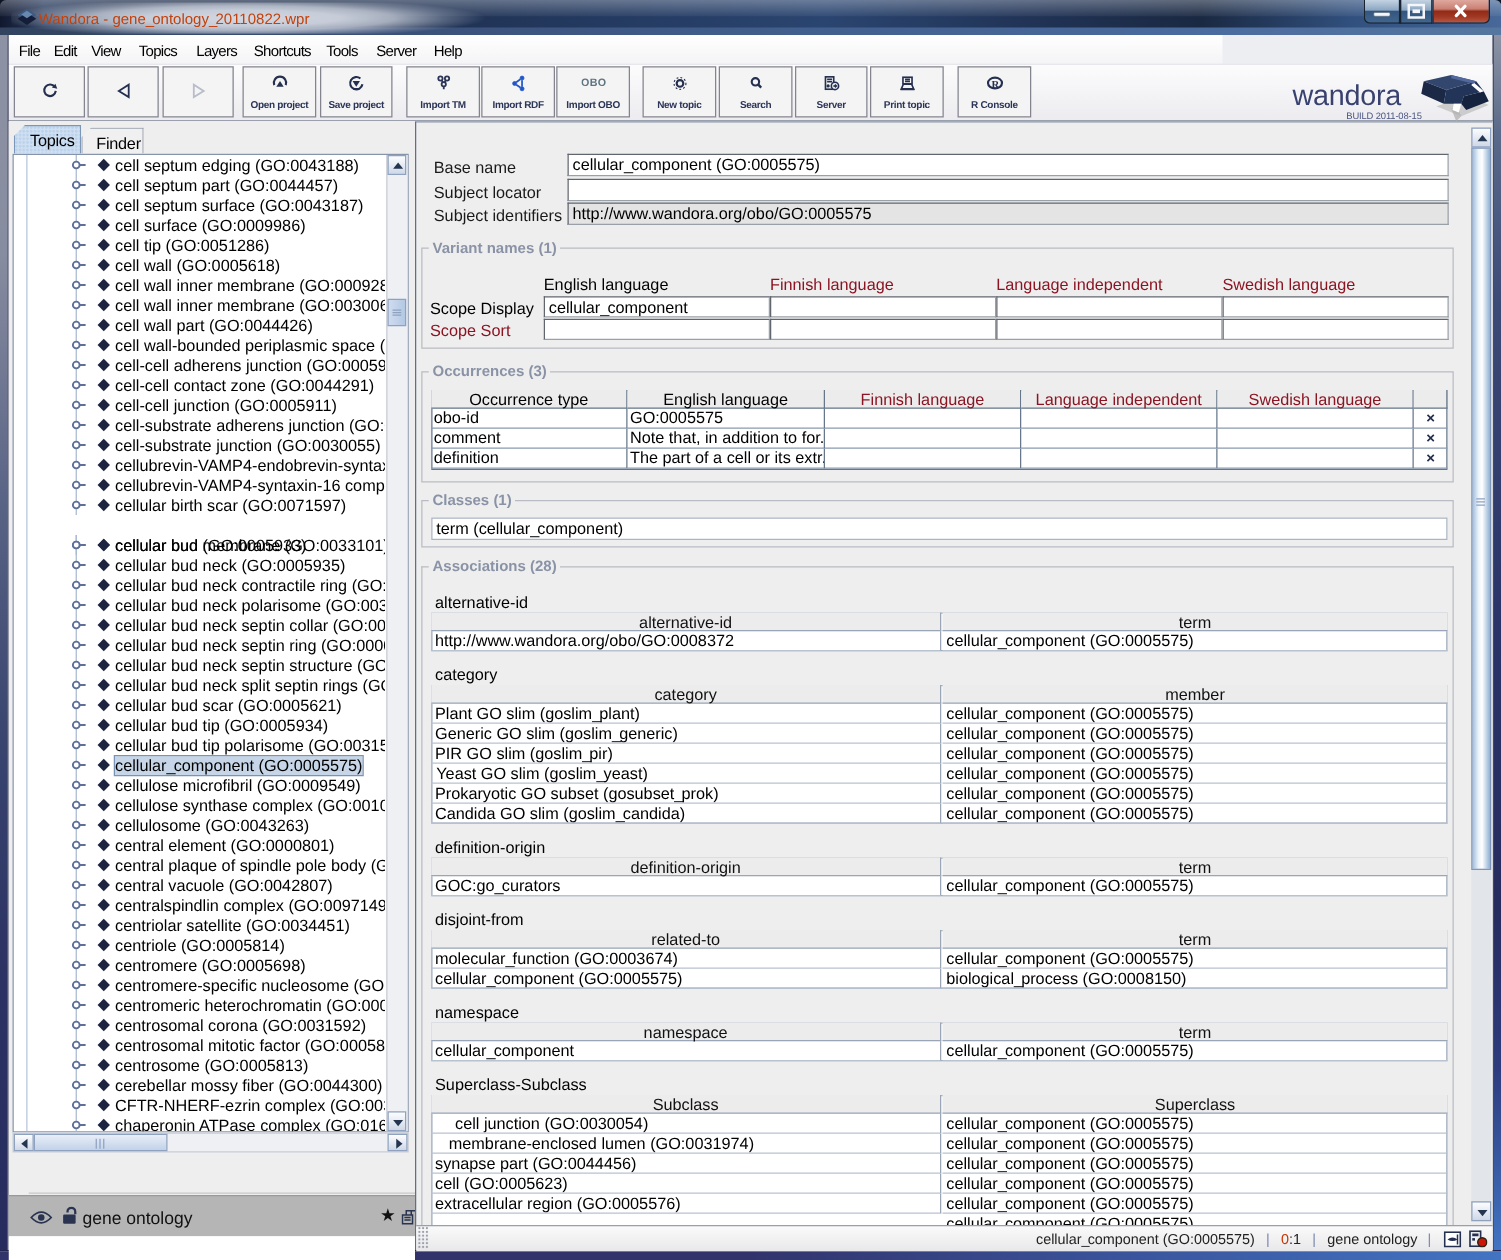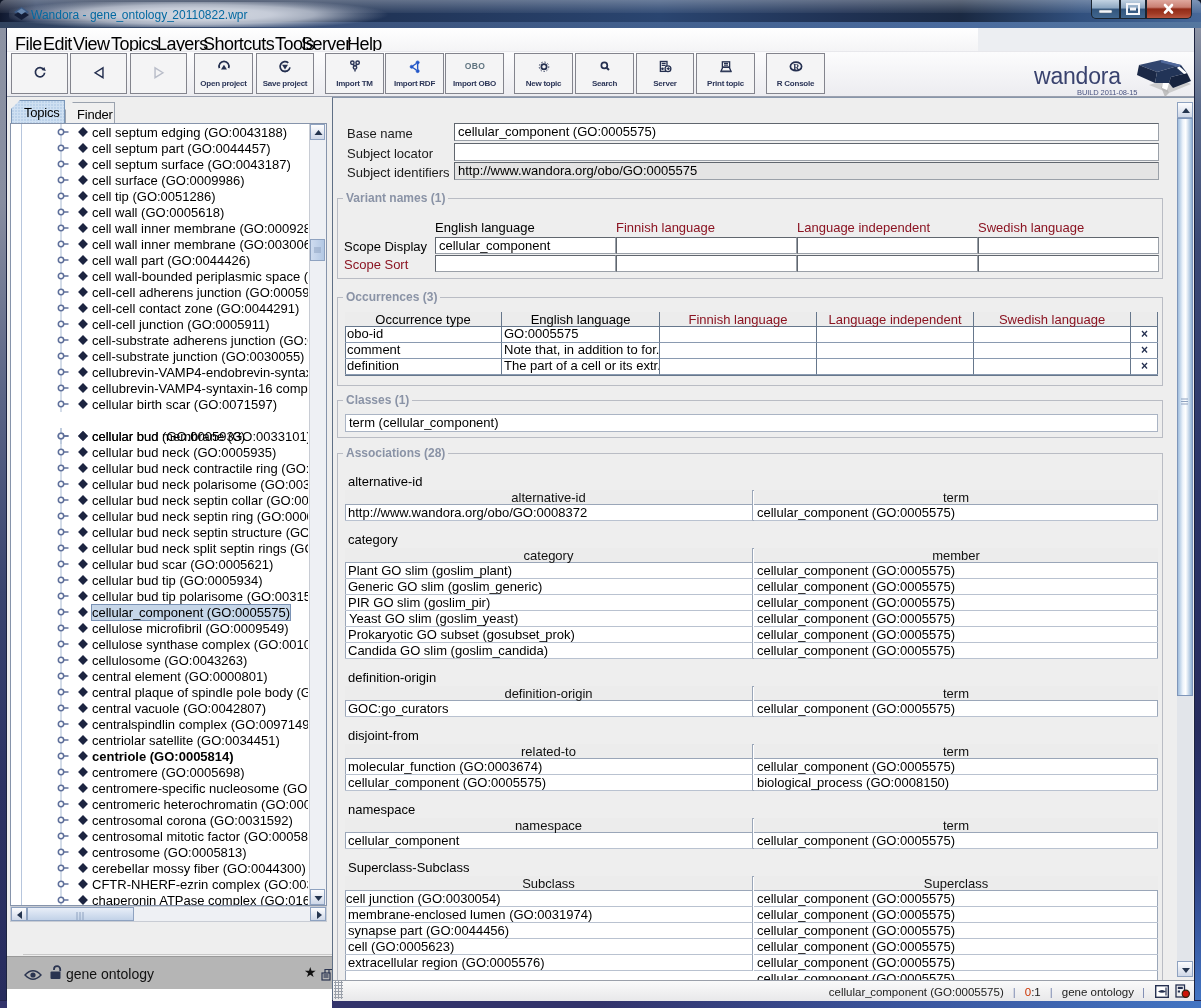--- a/index.html
+++ b/index.html
@@ -7,31 +7,31 @@
 body { font-family:"Liberation Sans", sans-serif; position:relative; background:#eceef2; }
 .abs { position:absolute; }
 #titlebar { left:0; top:0; width:1201px; height:28px; border-radius:5px 5px 0 0; overflow:hidden;
   background:linear-gradient(90deg,#10182e 0%,#2a3c5e 3%,#20304e 8%,#1c2c4a 20%,#243a60 40%,#2a4570 55%,#203254 70%,#1a2942 80%,#31507e 90%,#3f6090 97%,#476898 100%); }
 #titlebar:after { content:""; position:absolute; left:0; top:0; width:100%; height:13px;
   background:linear-gradient(180deg,rgba(255,255,255,0.30),rgba(255,255,255,0.05)); }
 #titlebar:before { content:""; position:absolute; left:0; bottom:0; width:100%; height:6px;
   background:linear-gradient(90deg,#31435f 0%,#3a5078 25%,#42608e 55%,#4a6b9e 80%,#55779f 100%); }
 #titleglow { left:9px; top:2px; width:420px; height:25px; z-index:2; border-radius:12px;
   background:radial-gradient(ellipse 195px 16px at 44% 50%, #d3d7e0 0%, #c6ccd8 40%, rgba(198,204,216,0.8) 62%, rgba(198,204,216,0.3) 84%, rgba(198,204,216,0) 100%); }
-#titletext { left:31px; top:8px; font-size:12px; letter-spacing:0px; color:#0369a1; z-index:5; }
+#titletext { left:31px; top:8px; font-size:12px; letter-spacing:0px; color:#c2410c; z-index:5; }
 #titleicon { left:14px; top:6px; z-index:5; }
 #winbtns { left:1091px; top:0; height:19px; z-index:6; }
 .wbtn { position:absolute; top:0; height:19px; border:1px solid #1a2430; border-top:none; }
 #btnmin { left:0; width:29px; border-radius:0 0 0 5px; background:linear-gradient(180deg,#c3d3e3 0%,#8ba6c1 45%,#33567e 50%,#41668e 100%); }
 #btnmax { left:29px; width:26px; background:linear-gradient(180deg,#c3d3e3 0%,#8ba6c1 45%,#33567e 50%,#41668e 100%); }
 #btnclose { left:55px; width:46px; border-radius:0 0 5px 0; background:linear-gradient(180deg,#dfa89e 0%,#c97f72 40%,#922a17 50%,#a03a24 75%,#b85540 100%); }
 #borderL { left:0; top:28px; width:7px; height:972px; background:linear-gradient(180deg,#8d93a4 0%,#878da0 18%,#5a6486 38%,#39446f 58%,#2c3263 78%,#272c5e 100%); border-right:1px solid #1c2340; }
 #borderR { left:1194px; top:28px; width:7px; height:972px; background:linear-gradient(180deg,#8d93a4 0%,#5a6a8a 8%,#3c4a76 22%,#2a3468 48%,#272c5e 72%,#2e3c7e 85%,#4274c2 100%); border-left:1px solid #1c2340; }
 #borderB { left:0; top:1000px; width:1201px; height:8px; background:linear-gradient(90deg,#32336b 0%,#32336b 50%,#3a549c 75%,#4274c2 100%); border-top:1px solid #23244e; }
-#menubar { left:7px; top:28px; width:971px; height:23px; background:linear-gradient(180deg,#ffffff,#f4f4f6); font-size:18px; color:#000; }
+#menubar { left:7px; top:28px; width:971px; height:23px; background:linear-gradient(180deg,#ffffff,#f4f4f6); font-size:12px; color:#000; }
 .mitem { position:absolute; top:6px; letter-spacing:-0.55px; }
 #toolbar { left:7px; top:51px; width:1187px; height:46px; background:linear-gradient(180deg,#fcfcfd,#ececf0); border-bottom:1px solid #9aa0ae; border-top:1px solid #e8e8ec; }
 .tbtn { position:absolute; top:1px; height:41px; background:#f4f4f5; border:1px solid #83848d; }
 .tlabel { position:absolute; width:100%; text-align:center; bottom:5px; font-size:8px; font-weight:bold; color:#2b3557; letter-spacing:-0.25px; }
 .ticon { position:absolute; left:0; right:0; top:4px; text-align:center; }
 .ticon svg { transform:scale(0.66); transform-origin:50% 20%; }
 #content { left:7px; top:97px; width:1187px; height:903px; background:#eeeeee; }
 #leftpanel { position:absolute; left:0; top:0; width:325px; height:903px; background:#eee; }
 .tab { position:absolute; font-size:13px; color:#000; z-index:3; letter-spacing:-0.2px; }
 #treebox { position:absolute; left:3px; top:26px; width:317px; height:783px; background:#fff; border:1px solid #8694ab; }
@@ -80,21 +80,21 @@
 <div class="abs" id="borderL"></div>
 <div class="abs" id="borderR"></div>
 <div class="abs" id="borderB"></div>
 <div class="abs" id="menubar">
   <span class="mitem" style="left:8px;">File</span>
   <span class="mitem" style="left:36px;">Edit</span>
   <span class="mitem" style="left:66px;">View</span>
   <span class="mitem" style="left:104px;">Topics</span>
   <span class="mitem" style="left:150px;">Layers</span>
   <span class="mitem" style="left:196px;">Shortcuts</span>
-  <span class="mitem" style="left:268px;">Tools</span>
+  <span class="mitem" style="left:254px;">Tools</span>
   <span class="mitem" style="left:294px;">Server</span>
   <span class="mitem" style="left:340px;">Help</span>
 </div>
 <div class="abs" id="toolbar">
 <div class="tbtn" style="left:4px;width:57px;">
       <div class="ticon" style="top:10px;"><svg width="22" height="22" viewBox="0 0 22 22">
           <path d="M16.8 6.2 A7 7 0 1 0 18 11" fill="none" stroke="#253050" stroke-width="2.6"></path>
           <polygon points="13.2,6.8 19.8,8.2 17.6,2.4" fill="#253050"></polygon>
         </svg></div>
     </div>
@@ -575,21 +575,21 @@
           </div>
 <div class="trow" style="top:608px;">
             <svg class="tic" width="34" height="16" viewBox="0 0 34 16">
               <line x1="4" y1="0" x2="4" y2="16" stroke="#a9bad2" stroke-width="1"></line>
               <circle cx="4" cy="8" r="2.7" fill="#fff" stroke="#5e6f9a" stroke-width="1.5"></circle>
               <line x1="7" y1="8" x2="11.5" y2="8" stroke="#5e6f9a" stroke-width="1.5"></line>
               <rect x="22.5" y="4.5" width="7" height="7" fill="#1c2440" transform="rotate(45 26 8)"></rect>
             </svg>
             <span class="txt">centriolar satellite (GO:0034451)</span>
           </div>
-<div class="trow" style="top:624px;font-weight:bold;">
+<div class="trow" style="top:624px;">
             <svg class="tic" width="34" height="16" viewBox="0 0 34 16">
               <line x1="4" y1="0" x2="4" y2="16" stroke="#a9bad2" stroke-width="1"></line>
               <circle cx="4" cy="8" r="2.7" fill="#fff" stroke="#5e6f9a" stroke-width="1.5"></circle>
               <line x1="7" y1="8" x2="11.5" y2="8" stroke="#5e6f9a" stroke-width="1.5"></line>
               <rect x="22.5" y="4.5" width="7" height="7" fill="#1c2440" transform="rotate(45 26 8)"></rect>
             </svg>
             <span class="txt">centriole (GO:0005814)</span>
           </div>
 <div class="trow" style="top:640px;">
             <svg class="tic" width="34" height="16" viewBox="0 0 34 16">
@@ -843,23 +843,23 @@
 <div style="position:absolute;left:16px;top:700px;font-size:13px;">namespace</div>
 <div style="position:absolute;left:13px;top:716px;width:813px;height:31px;background:#fff;border:1px solid #9aa6b8;"></div>
 <div style="position:absolute;left:13px;top:716px;width:408px;height:15px;background:#ececec;border-right:1px solid #9aa6b8;border-bottom:1px solid #9aa6b8;font-size:13px;text-align:center;color:#111;">namespace</div>
 <div style="position:absolute;left:422px;top:716px;width:404px;height:15px;background:#ececec;border-bottom:1px solid #9aa6b8;font-size:13px;text-align:center;color:#111;">term</div>
 <div style="position:absolute;left:13px;top:731px;width:408px;height:16px;border-right:1px solid #9aa6b8;border-bottom:1px solid #b9c2d0;font-size:13px;line-height:13.5px;padding:1px 0 0 3px;white-space:nowrap;overflow:hidden;">cellular<span style="margin-right:-1.5px">_</span>component</div>
 <div style="position:absolute;left:422px;top:731px;width:404px;height:16px;border-bottom:1px solid #b9c2d0;font-size:13px;line-height:13.5px;padding:1px 0 0 3px;white-space:nowrap;overflow:hidden;">cellular<span style="margin-right:-1.5px">_</span>component (GO:0005575)</div>
 <div style="position:absolute;left:16px;top:758px;font-size:13px;">Superclass-Subclass</div>
 <div style="position:absolute;left:13px;top:774px;width:813px;height:111px;background:#fff;border:1px solid #9aa6b8;"></div>
 <div style="position:absolute;left:422px;top:774px;width:404px;height:15px;background:#ececec;border-bottom:1px solid #9aa6b8;font-size:13px;text-align:center;color:#111;">Superclass</div>
 <div style="position:absolute;left:13px;top:774px;width:408px;height:15px;background:#ececec;border-right:1px solid #9aa6b8;border-bottom:1px solid #9aa6b8;font-size:13px;text-align:center;color:#111;">Subclass</div>
-<div style="position:absolute;left:13px;top:789px;width:408px;height:16px;border-right:1px solid #9aa6b8;border-bottom:1px solid #b9c2d0;font-size:13px;line-height:13.5px;padding:1px 0 0 1px;white-space:nowrap;overflow:hidden;">cell junction (GO:0030054)</div>
+<div style="position:absolute;left:13px;top:789px;width:408px;height:16px;border-right:1px solid #9aa6b8;border-bottom:1px solid #b9c2d0;font-size:13px;line-height:13.5px;padding:1px 0 0 19px;white-space:nowrap;overflow:hidden;">cell junction (GO:0030054)</div>
 <div style="position:absolute;left:422px;top:789px;width:404px;height:16px;border-bottom:1px solid #b9c2d0;font-size:13px;line-height:13.5px;padding:1px 0 0 3px;white-space:nowrap;overflow:hidden;">cellular<span style="margin-right:-1.5px">_</span>component (GO:0005575)</div>
-<div style="position:absolute;left:13px;top:805px;width:408px;height:16px;border-right:1px solid #9aa6b8;border-bottom:1px solid #b9c2d0;font-size:13px;line-height:13.5px;padding:1px 0 0 3px;white-space:nowrap;overflow:hidden;">membrane-enclosed lumen (GO:0031974)</div>
+<div style="position:absolute;left:13px;top:805px;width:408px;height:16px;border-right:1px solid #9aa6b8;border-bottom:1px solid #b9c2d0;font-size:13px;line-height:13.5px;padding:1px 0 0 14px;white-space:nowrap;overflow:hidden;">membrane-enclosed lumen (GO:0031974)</div>
 <div style="position:absolute;left:422px;top:805px;width:404px;height:16px;border-bottom:1px solid #b9c2d0;font-size:13px;line-height:13.5px;padding:1px 0 0 3px;white-space:nowrap;overflow:hidden;">cellular<span style="margin-right:-1.5px">_</span>component (GO:0005575)</div>
 <div style="position:absolute;left:13px;top:821px;width:408px;height:16px;border-right:1px solid #9aa6b8;border-bottom:1px solid #b9c2d0;font-size:13px;line-height:13.5px;padding:1px 0 0 3px;white-space:nowrap;overflow:hidden;">synapse part (GO:0044456)</div>
 <div style="position:absolute;left:422px;top:821px;width:404px;height:16px;border-bottom:1px solid #b9c2d0;font-size:13px;line-height:13.5px;padding:1px 0 0 3px;white-space:nowrap;overflow:hidden;">cellular<span style="margin-right:-1.5px">_</span>component (GO:0005575)</div>
 <div style="position:absolute;left:13px;top:837px;width:408px;height:16px;border-right:1px solid #9aa6b8;border-bottom:1px solid #b9c2d0;font-size:13px;line-height:13.5px;padding:1px 0 0 3px;white-space:nowrap;overflow:hidden;">cell (GO:0005623)</div>
 <div style="position:absolute;left:422px;top:837px;width:404px;height:16px;border-bottom:1px solid #b9c2d0;font-size:13px;line-height:13.5px;padding:1px 0 0 3px;white-space:nowrap;overflow:hidden;">cellular<span style="margin-right:-1.5px">_</span>component (GO:0005575)</div>
 <div style="position:absolute;left:13px;top:853px;width:408px;height:16px;border-right:1px solid #9aa6b8;border-bottom:1px solid #b9c2d0;font-size:13px;line-height:13.5px;padding:1px 0 0 3px;white-space:nowrap;overflow:hidden;">extracellular region (GO:0005576)</div>
 <div style="position:absolute;left:422px;top:853px;width:404px;height:16px;border-bottom:1px solid #b9c2d0;font-size:13px;line-height:13.5px;padding:1px 0 0 3px;white-space:nowrap;overflow:hidden;">cellular<span style="margin-right:-1.5px">_</span>component (GO:0005575)</div>
 <div style="position:absolute;left:422px;top:869px;width:404px;height:16px;border-bottom:1px solid #b9c2d0;font-size:13px;line-height:13.5px;padding:1px 0 0 3px;white-space:nowrap;overflow:hidden;">cellular<span style="margin-right:-1.5px">_</span>component (GO:0005575)</div>
     </div>
 <div style="position:absolute;left:844px;top:4px;width:16px;height:875px;background:#e2e5ea;">

